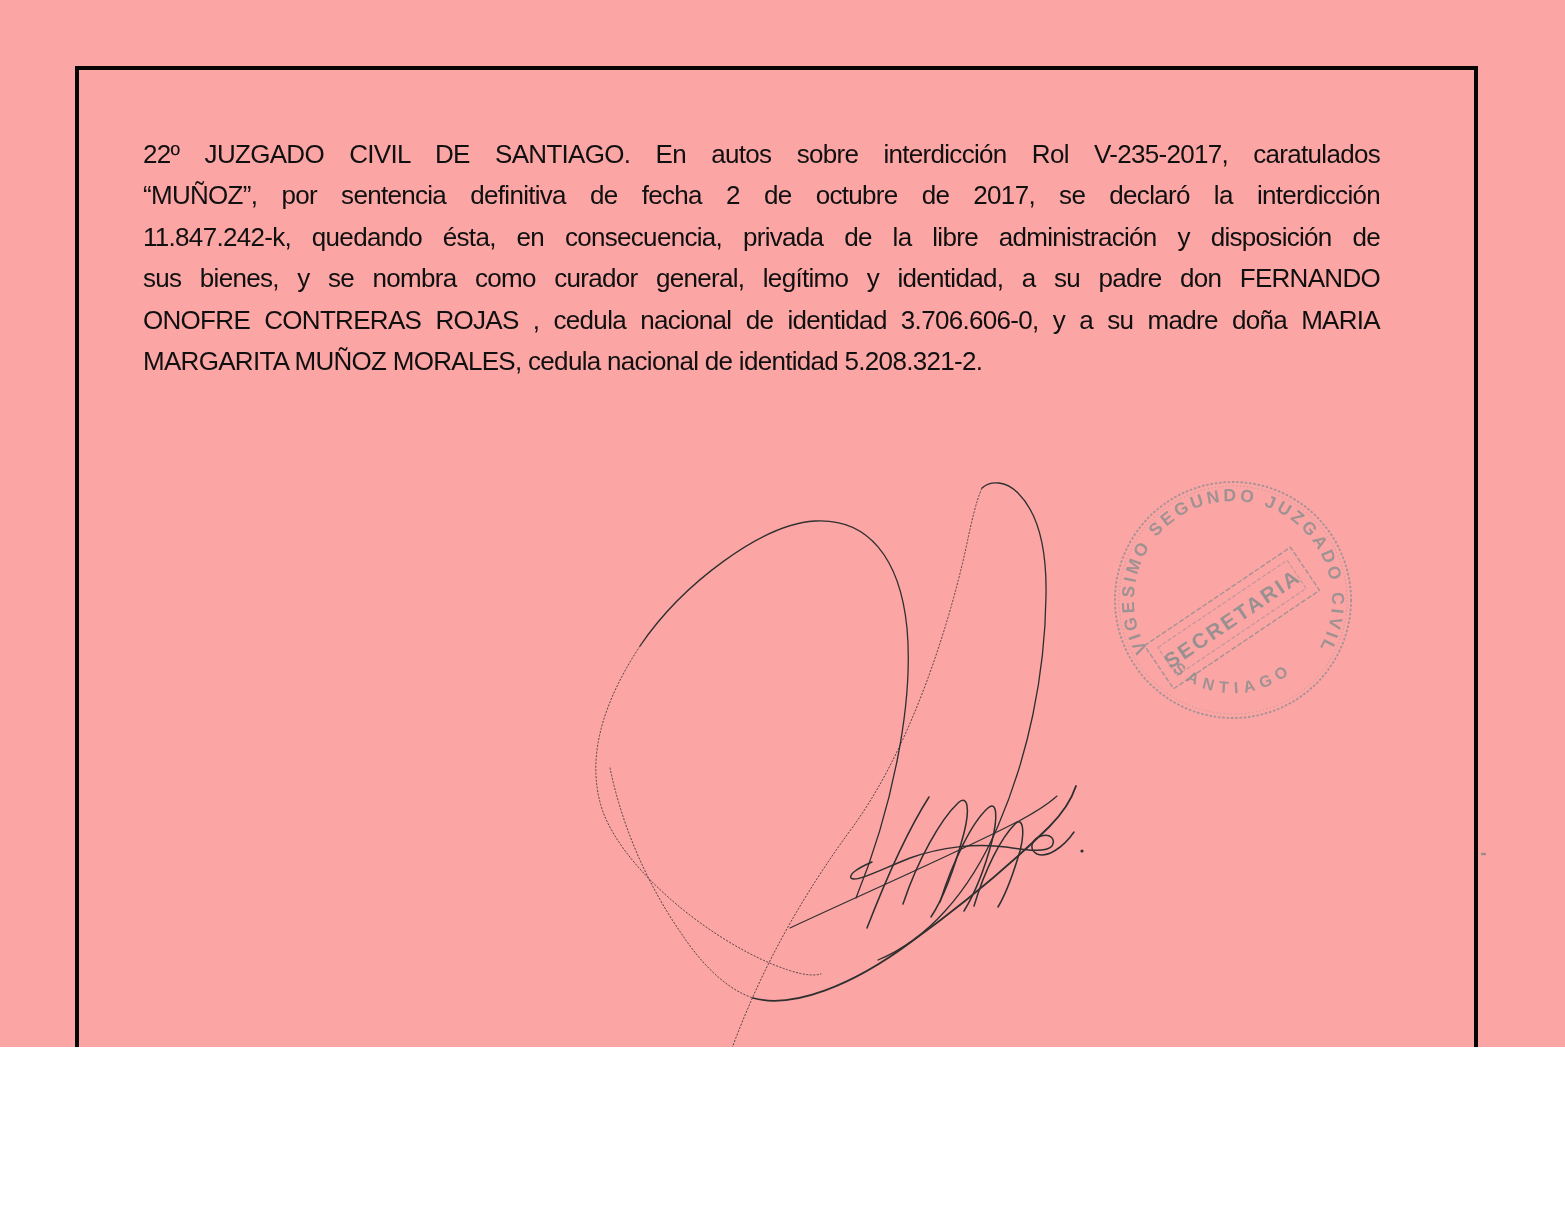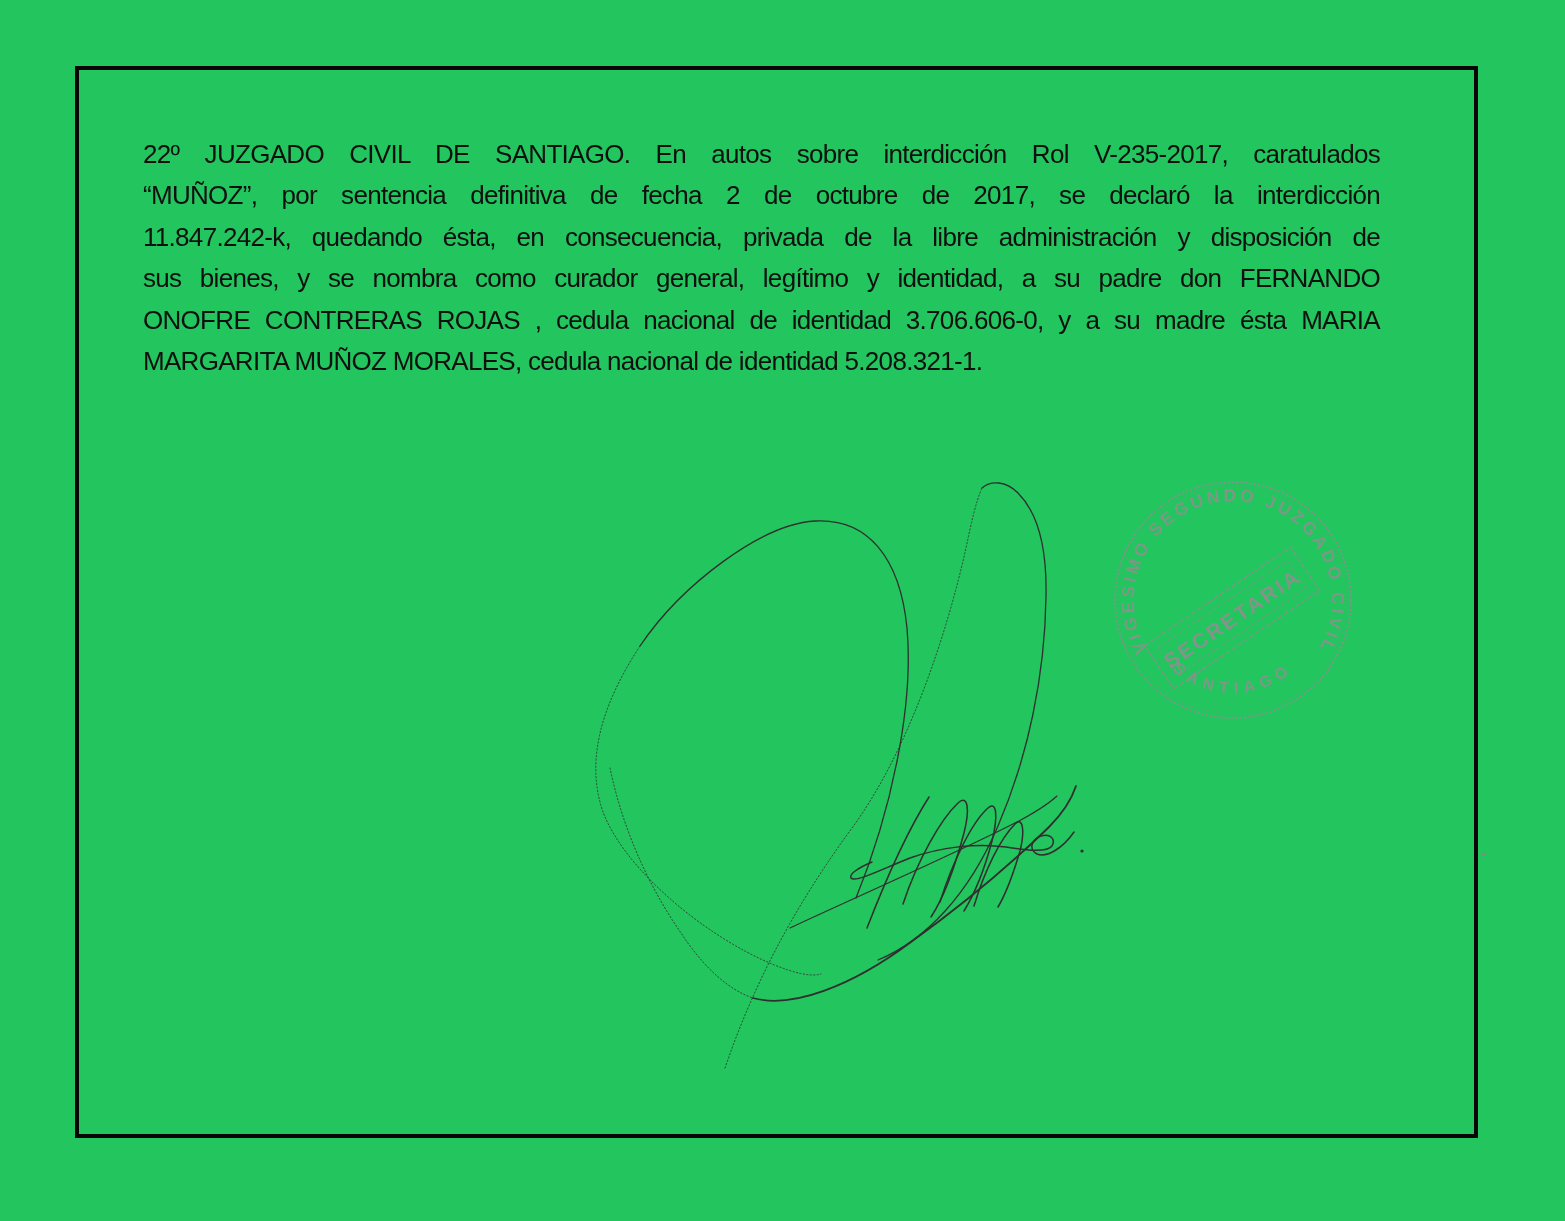--- a/index.html
+++ b/index.html
@@ -1,20 +1,20 @@
 <!DOCTYPE html>
 <html><head>
 <meta charset="utf-8">
 <style>
   html, body { margin: 0; padding: 0; background: #ffffff; }
   .page {
     position: relative;
     width: 1565px;
-    height: 1221px;
-    background: #22c55e;
+    height: 1047px;
+    background: #fca5a5;
     overflow: hidden;
     font-family: "Liberation Sans", sans-serif;
   }
   .frame {
     position: absolute;
     left: 75px;
     top: 66px;
     width: 1403px;
     height: 1072px;
     border: 4px solid #060606;
@@ -72,22 +72,22 @@
 
 <div class="page">
 
   <div class="frame"></div>
 
   <div class="textblock">
     <div class="tline">22º JUZGADO CIVIL DE SANTIAGO. En autos sobre interdicción Rol V-235-2017, caratulados</div>
     <div class="tline">“MUÑOZ”, por sentencia definitiva de fecha 2 de octubre de 2017, se declaró la interdicción</div>
     <div class="tline">11.847.242-k, quedando ésta, en consecuencia, privada de la libre administración y disposición de</div>
     <div class="tline">sus bienes, y se nombra como curador general, legítimo y identidad, a su padre don FERNANDO</div>
-    <div class="tline">ONOFRE CONTRERAS ROJAS , cedula nacional de identidad 3.706.606-0, y a su madre ésta MARIA</div>
-    <div class="tline last">MARGARITA MUÑOZ MORALES, cedula nacional de identidad 5.208.321-1.</div>
+    <div class="tline">ONOFRE CONTRERAS ROJAS , cedula nacional de identidad 3.706.606-0, y a su madre doña MARIA</div>
+    <div class="tline last">MARGARITA MUÑOZ MORALES, cedula nacional de identidad 5.208.321-2.</div>
   </div>
 
   <svg class="overlay" width="1565" height="1221" viewBox="0 0 1565 1221">
     <defs>
       <path id="arcTop" d="M 1152 657 A 99 99 0 1 1 1314 657" fill="none"></path>
       <path id="arcBottom" d="M 1160 657 A 92 92 0 0 0 1306 657" fill="none"></path>
     </defs>
 
     <g fill="none" stroke-linecap="round" stroke="#2f2f2f">
 

